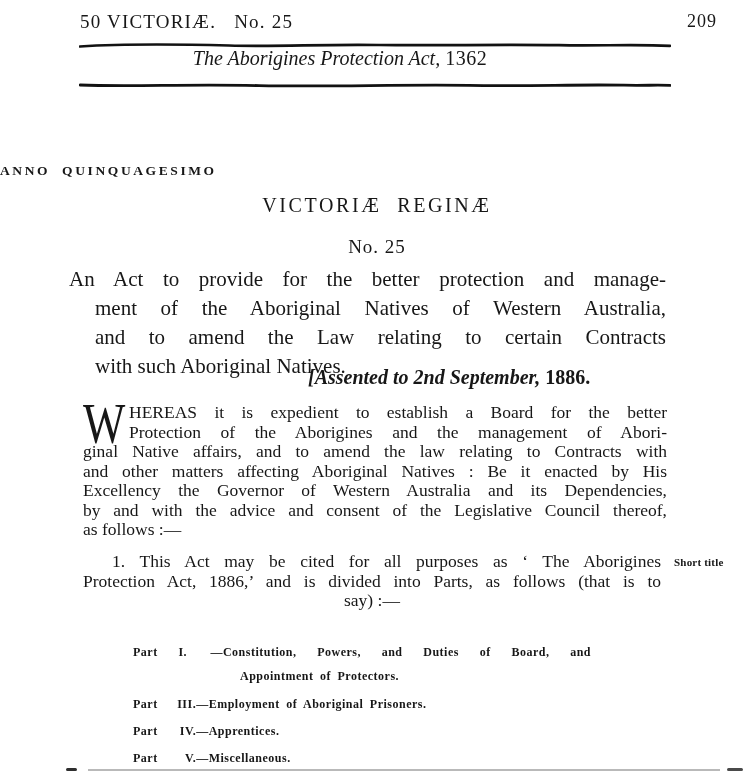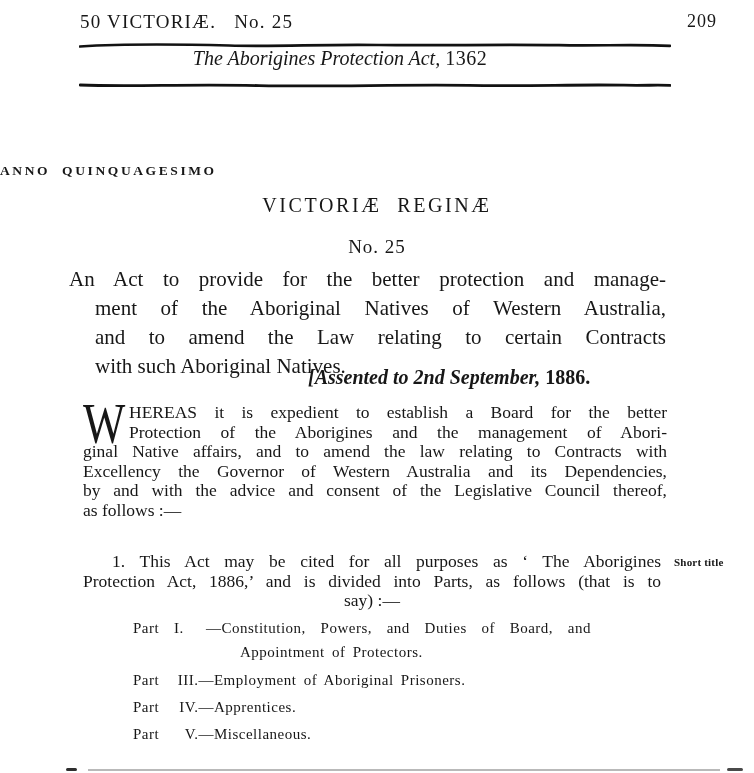--- a/index.html
+++ b/index.html
@@ -80,22 +80,22 @@
   }
   .sec-line{text-align:justify;text-align-last:justify;}
   .sec-line.first{text-indent:29px;}
   .sec-line.last{text-align:center;text-align-last:auto;}
   .margin-note{
     position:absolute;top:556px;left:674px;width:78px;
     font-size:11px;font-weight:700;line-height:13px;letter-spacing:.2px;
   }
   
   .parts{
-    position:absolute;top:616px;left:133px;width:470px;
-    font-size:15px;line-height:24px;letter-spacing:.5px;word-spacing:3px;
+    position:absolute;top:640px;left:133px;width:470px;
+    font-size:12px;line-height:24px;letter-spacing:.5px;word-spacing:3px;font-weight:bold;
   }
   .part-num{display:inline-block;width:32px;text-align:right;}
   .part-justify{width:458px;text-align:justify;text-align-last:justify;white-space:normal;}
   .part-row{white-space:nowrap;}
   .part-cont{margin-left:107px;}
   .mt4{margin-top:4px;} .mt3{margin-top:3px;} .mt1{margin-top:1px;}
   
   .brule-a{position:absolute;top:768px;left:66px;width:11px;height:3px;background:#2e2e2e;border-radius:2px;}
   .brule-b{position:absolute;top:769px;left:88px;width:632px;height:2px;background:#b9b9b9;}
   .brule-c{position:absolute;top:768px;left:727px;width:16px;height:3px;background:#4a4a4a;border-radius:2px;}
@@ -140,20 +140,21 @@
 
   <div class="assent">
     <span class="it">[Assented to 2nd September, </span><span class="yr">1886.</span>
   </div>
 
   <div class="preamble">
     <div class="drop-cap"><span>W</span></div>
     <div class="pre-line">HEREAS it is expedient to establish a Board for the better</div>
     <div class="pre-line l2">Protection of the Aborigines and the management of Abori-</div>
     <div class="pre-line">ginal Native affairs, and to amend the law relating to Contracts with</div>
+    <div class="pre-line">and other matters affecting Aboriginal Natives : Be it enacted by His</div>
     <div class="pre-line">Excellency the Governor of Western Australia and its Dependencies,</div>
     <div class="pre-line">by and with the advice and consent of the Legislative Council thereof,</div>
     <div class="pre-line last">as follows :—</div>
   </div>
 
   <div class="section-1">
     <div class="sec-line first">1. This Act may be cited for all purposes as ‘ The Aborigines</div>
     <div class="sec-line">Protection Act, 1886,’ and is divided into Parts, as follows (that is to</div>
     <div class="sec-line last">say) :—</div>
   </div>

